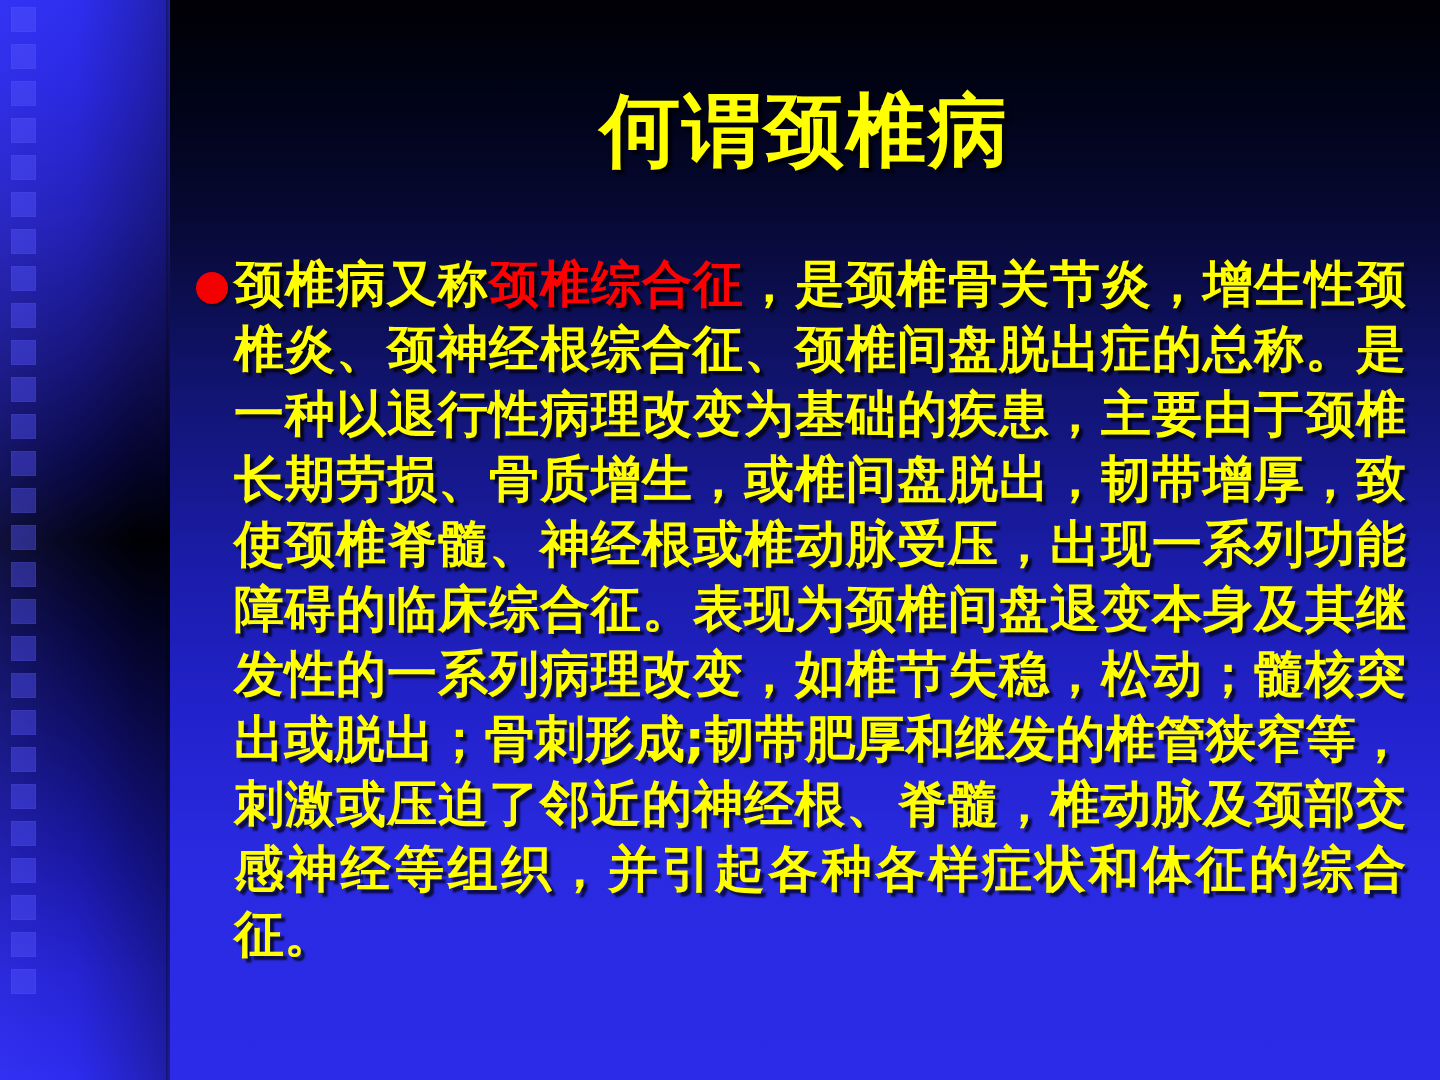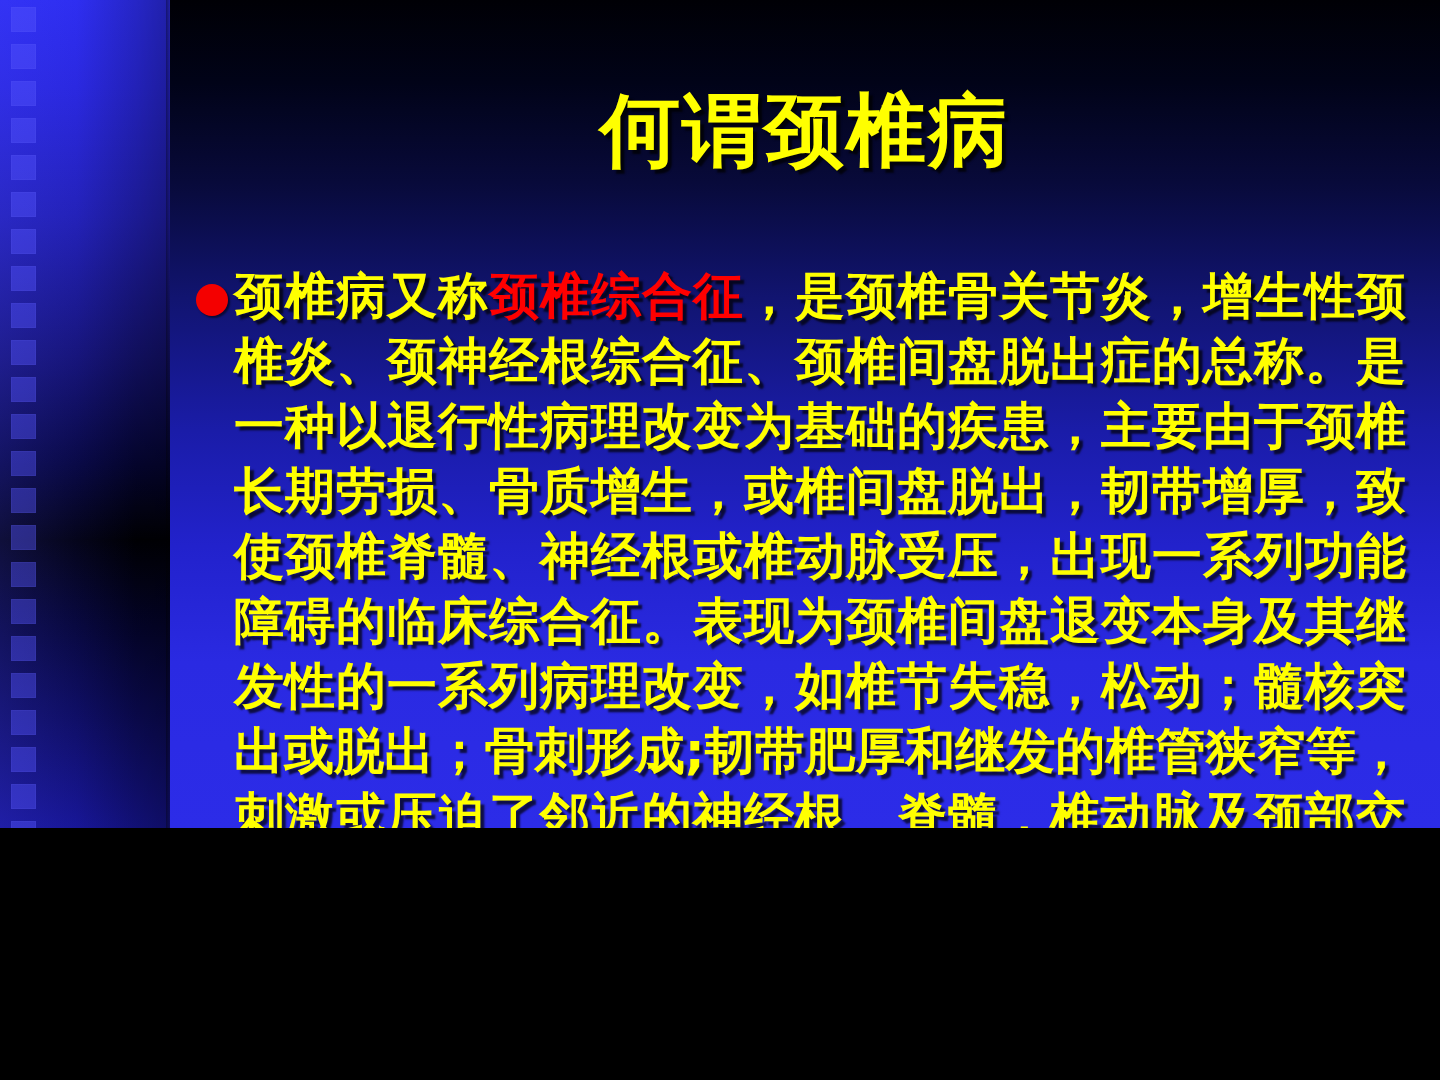--- a/index.html
+++ b/index.html
@@ -3,21 +3,21 @@
 <meta charset="utf-8">
 <style>
   html, body {
     margin: 0;
     padding: 0;
     background: #000;
   }
   #slide {
     position: relative;
     width: 1440px;
-    height: 828px;
+    height: 1080px;
     overflow: hidden;
     font-family: "DejaVu Sans", "Liberation Sans", sans-serif;
     
     background:
       linear-gradient(to bottom,
         #000005 0%,
         #010318 10%,
         #080a3a 22%,
         #111470 36%,
         #1a1ca8 52%,
@@ -93,21 +93,20 @@
   
   #body-block {
     position: absolute;
     left: 196px;
     top: 252px;
     width: 1210px;
   }
   .bullet-row {
     display: flex;
     align-items: flex-start;
-    margin-top: 12px;
   }
   #bullet-dot {
     flex: 0 0 auto;
     width: 32px;
     height: 32px;
     border-radius: 50%;
     background: #f40000;
     margin-top: 20px;
     margin-right: 6px;
     box-shadow: 2px 2px 2px rgba(0,0,0,0.55);

